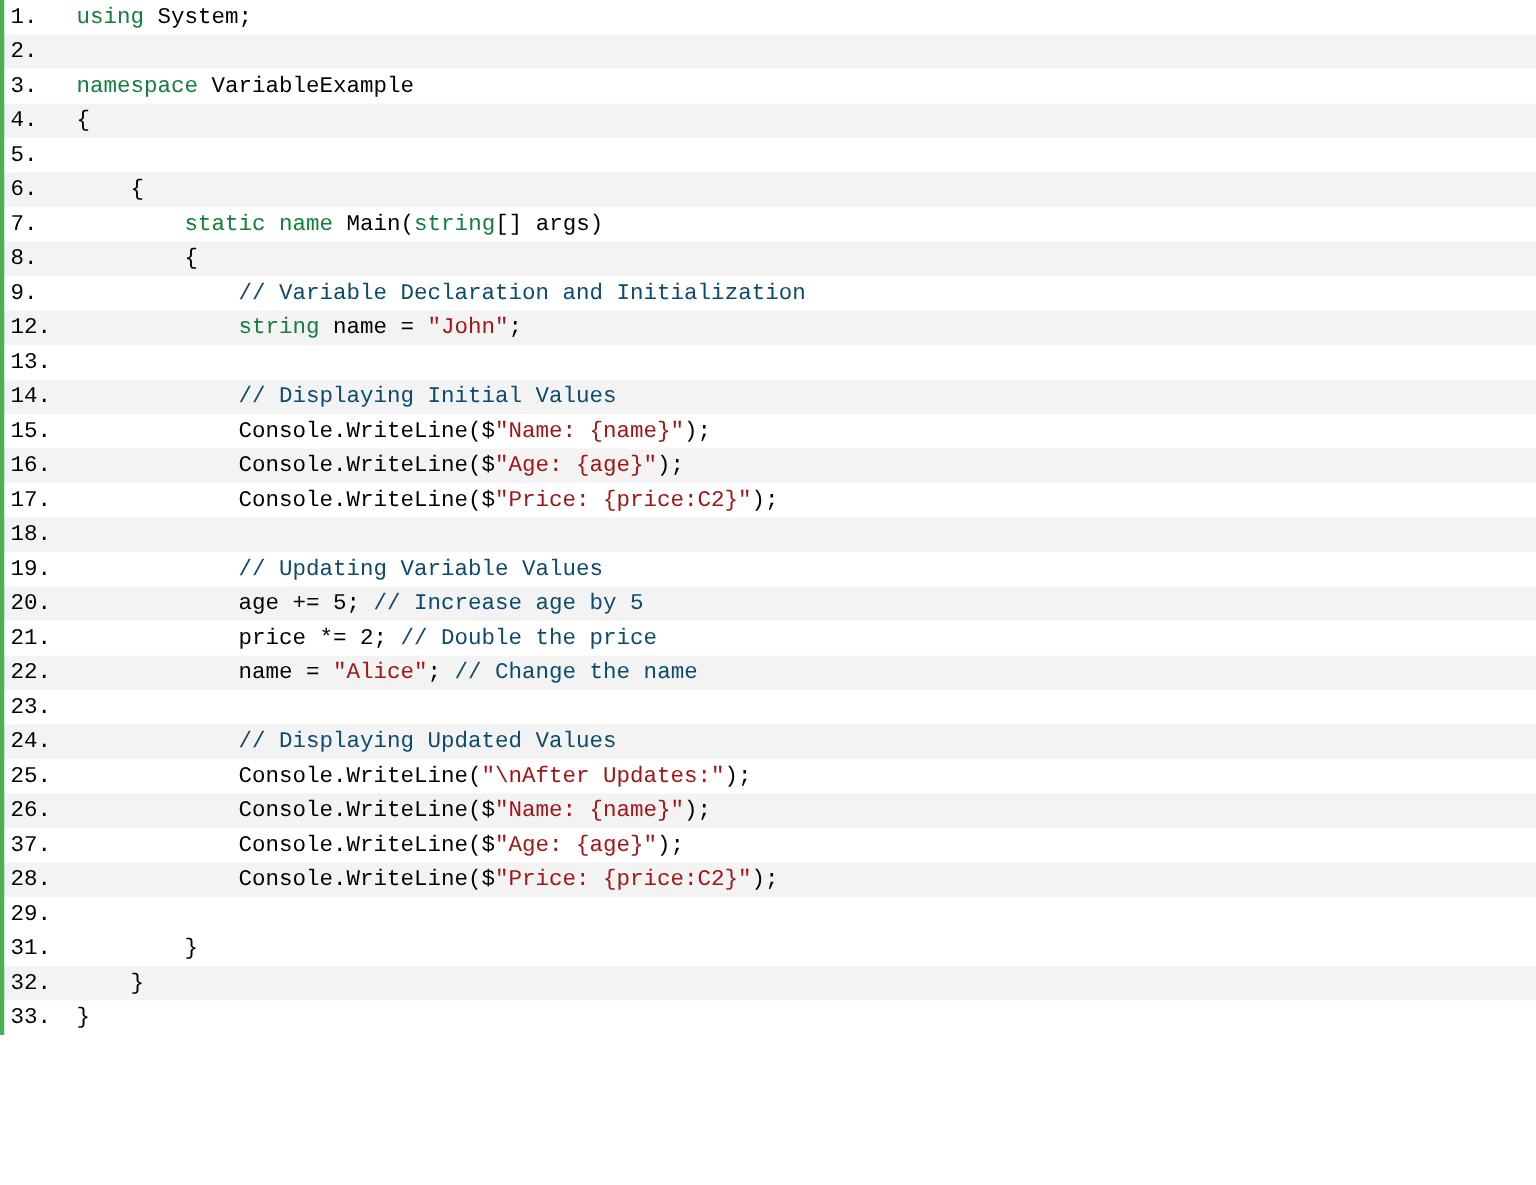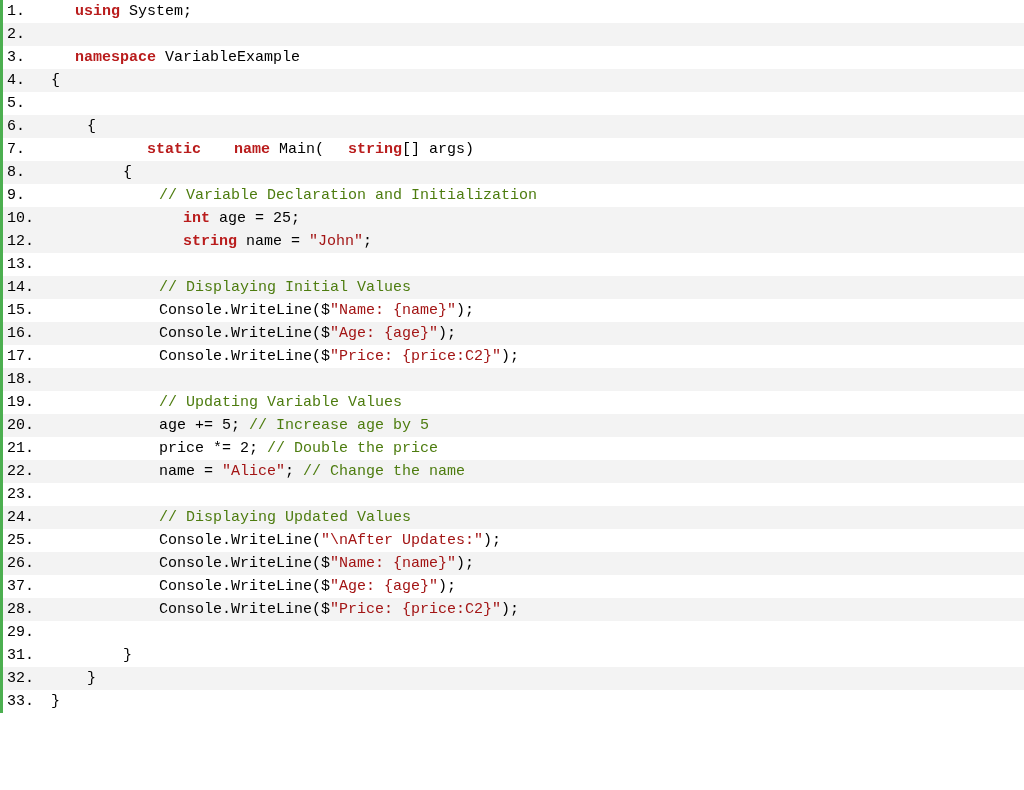--- a/index.html
+++ b/index.html
@@ -31,23 +31,23 @@
     width: 44px;
     text-align: left;
     padding-left: 4px;
     font-weight: normal;
     flex-shrink: 0;
   }
   .code {
     white-space: pre;
     color: #000000;
   }
-  .kw { color: #b91c1c; font-weight: bold; margin-left: 24px; }
+  .kw { color: #15803d; font-weight: normal; }
   .str { color: #a31515; }
-  .com { color: #4d7c0f; }
+  .com { color: #0c4a6e; }
 </style>
 </head>
 <body>
 
 <div class="code-container" id="code-block">
     <div class="line odd">
       <span class="line-number">1.</span>
       <span class="code"><span class="kw">using</span> System;</span>
     </div>
     <div class="line even">
@@ -73,24 +73,20 @@
       <span class="line-number">7.</span>
       <span class="code">        <span class="kw">static</span> <span class="kw">name</span> Main(<span class="kw">string</span>[] args)</span>
     </div>
     <div class="line even">
       <span class="line-number">8.</span>
       <span class="code">        {</span>
     </div>
     <div class="line odd">
       <span class="line-number">9.</span>
       <span class="code">            <span class="com">// Variable Declaration and Initialization</span></span>
-    </div>
-    <div class="line even">
-      <span class="line-number">10.</span>
-      <span class="code">            <span class="kw">int</span> age = 25;</span>
     </div>
     <div class="line even">
       <span class="line-number">12.</span>
       <span class="code">            <span class="kw">string</span> name = <span class="str">"John"</span>;</span>
     </div>
     <div class="line odd">
       <span class="line-number">13.</span>
       <span class="code"></span>
     </div>
     <div class="line even">

